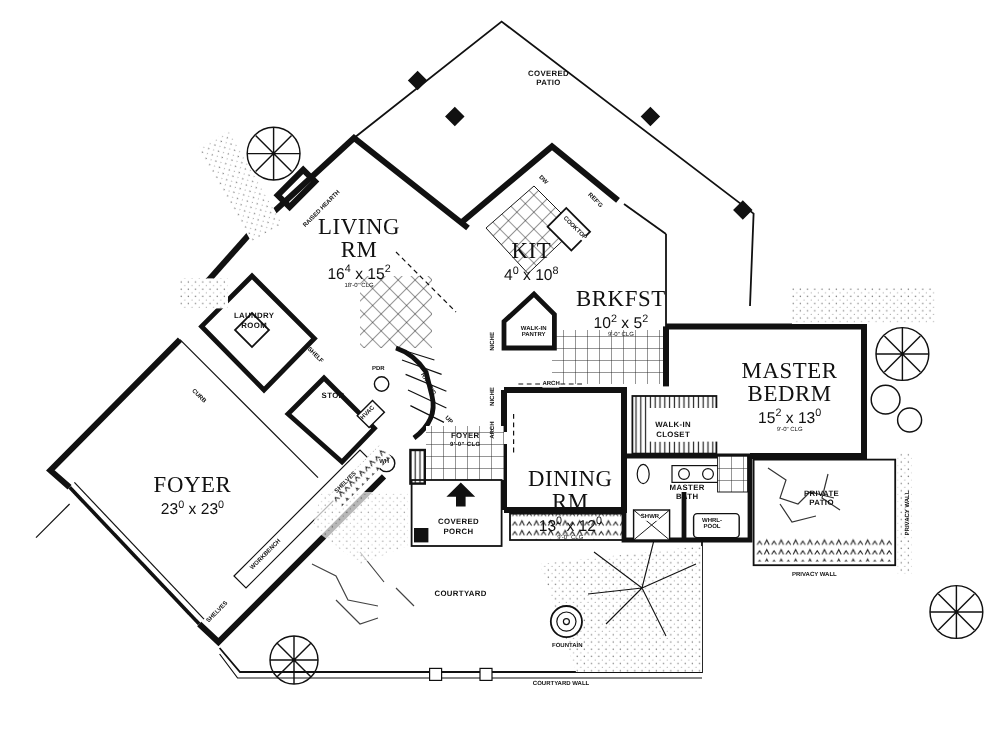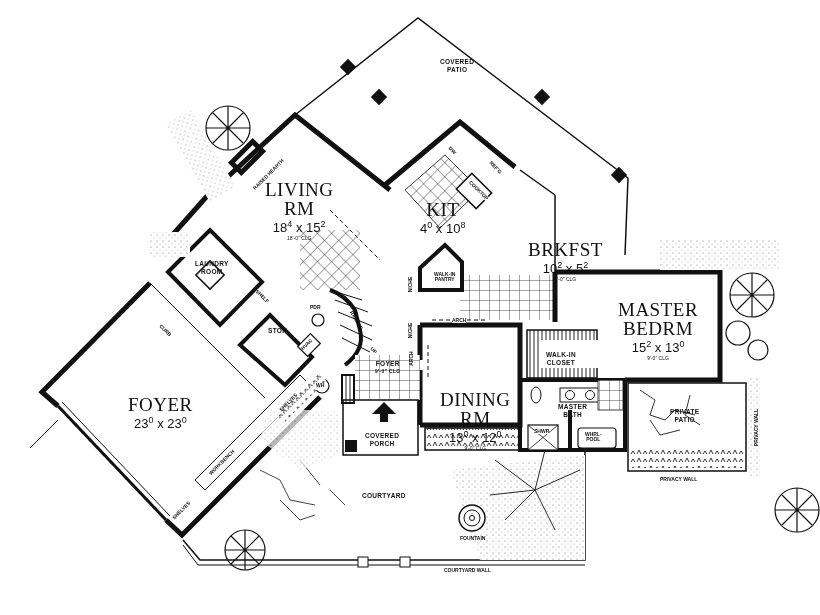--- a/index.html
+++ b/index.html
@@ -169,30 +169,30 @@
 </svg>
 
 <div class="lbl small" style="left:440px;top:58px;">
   <div style="white-space:pre;text-align:center;">COVERED
 PATIO</div>
 </div>
 
 <div class="lbl" style="left:265px;top:180px;">
   <div class="room">LIVING</div>
   <div class="room">RM</div>
-  <div class="dim"><span>18</span><sup>4</sup> x <span>15</span><sup>2</sup></div>
+  <div class="dim"><span>16</span><sup>4</sup> x <span>15</span><sup>2</sup></div>
   <div class="clg">18'-0" CLG</div>
 </div>
 
 <div class="lbl" style="left:420px;top:200px;">
   <div class="room">KIT</div>
   <div class="dim"><span>4</span><sup>0</sup> x <span>10</span><sup>8</sup></div>
 </div>
 
-<div class="lbl" style="left:480px;top:240px;margin-left:48px;">
+<div class="lbl" style="left:480px;top:240px;">
   <div class="room">BRKFST</div>
   <div class="dim"><span>10</span><sup>2</sup> x <span>5</span><sup>2</sup></div>
   <div class="clg">9'-0" CLG</div>
 </div>
 
 <div class="lbl" style="left:618px;top:300px;">
   <div class="room">MASTER</div>
   <div class="room">BEDRM</div>
   <div class="dim"><span>15</span><sup>2</sup> x <span>13</span><sup>0</sup></div>
   <div class="clg">9'-0" CLG</div>

